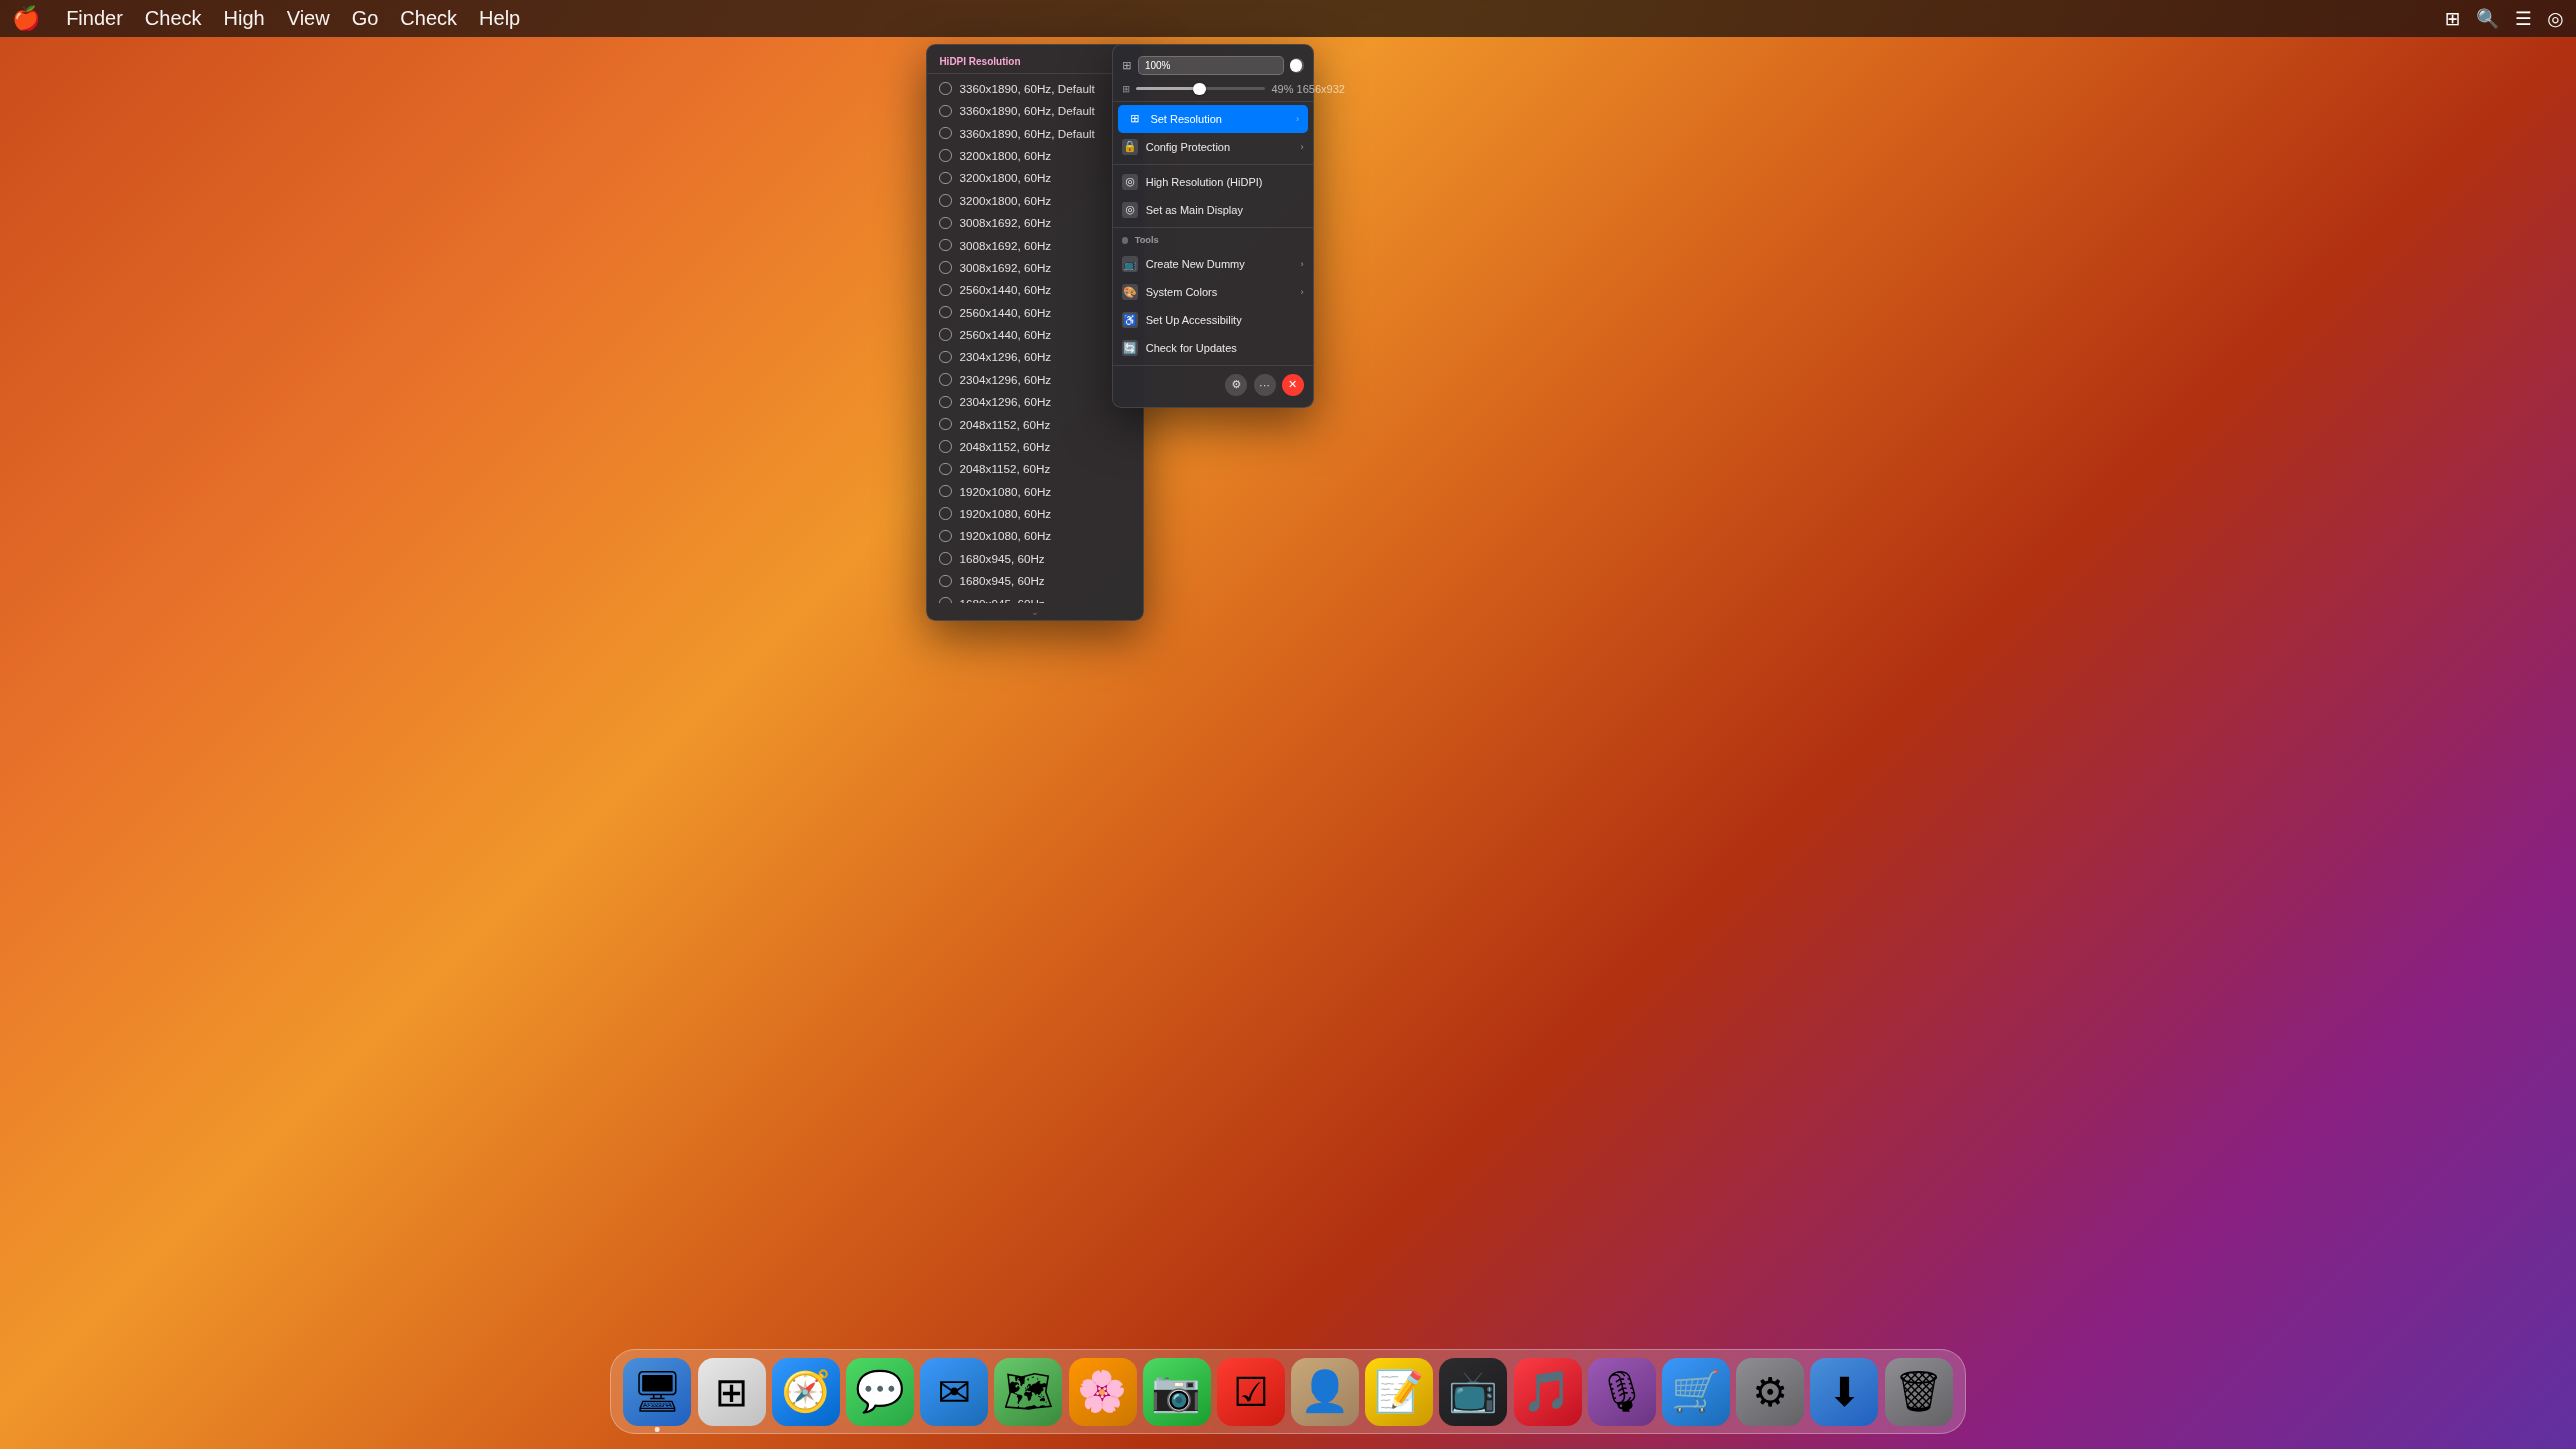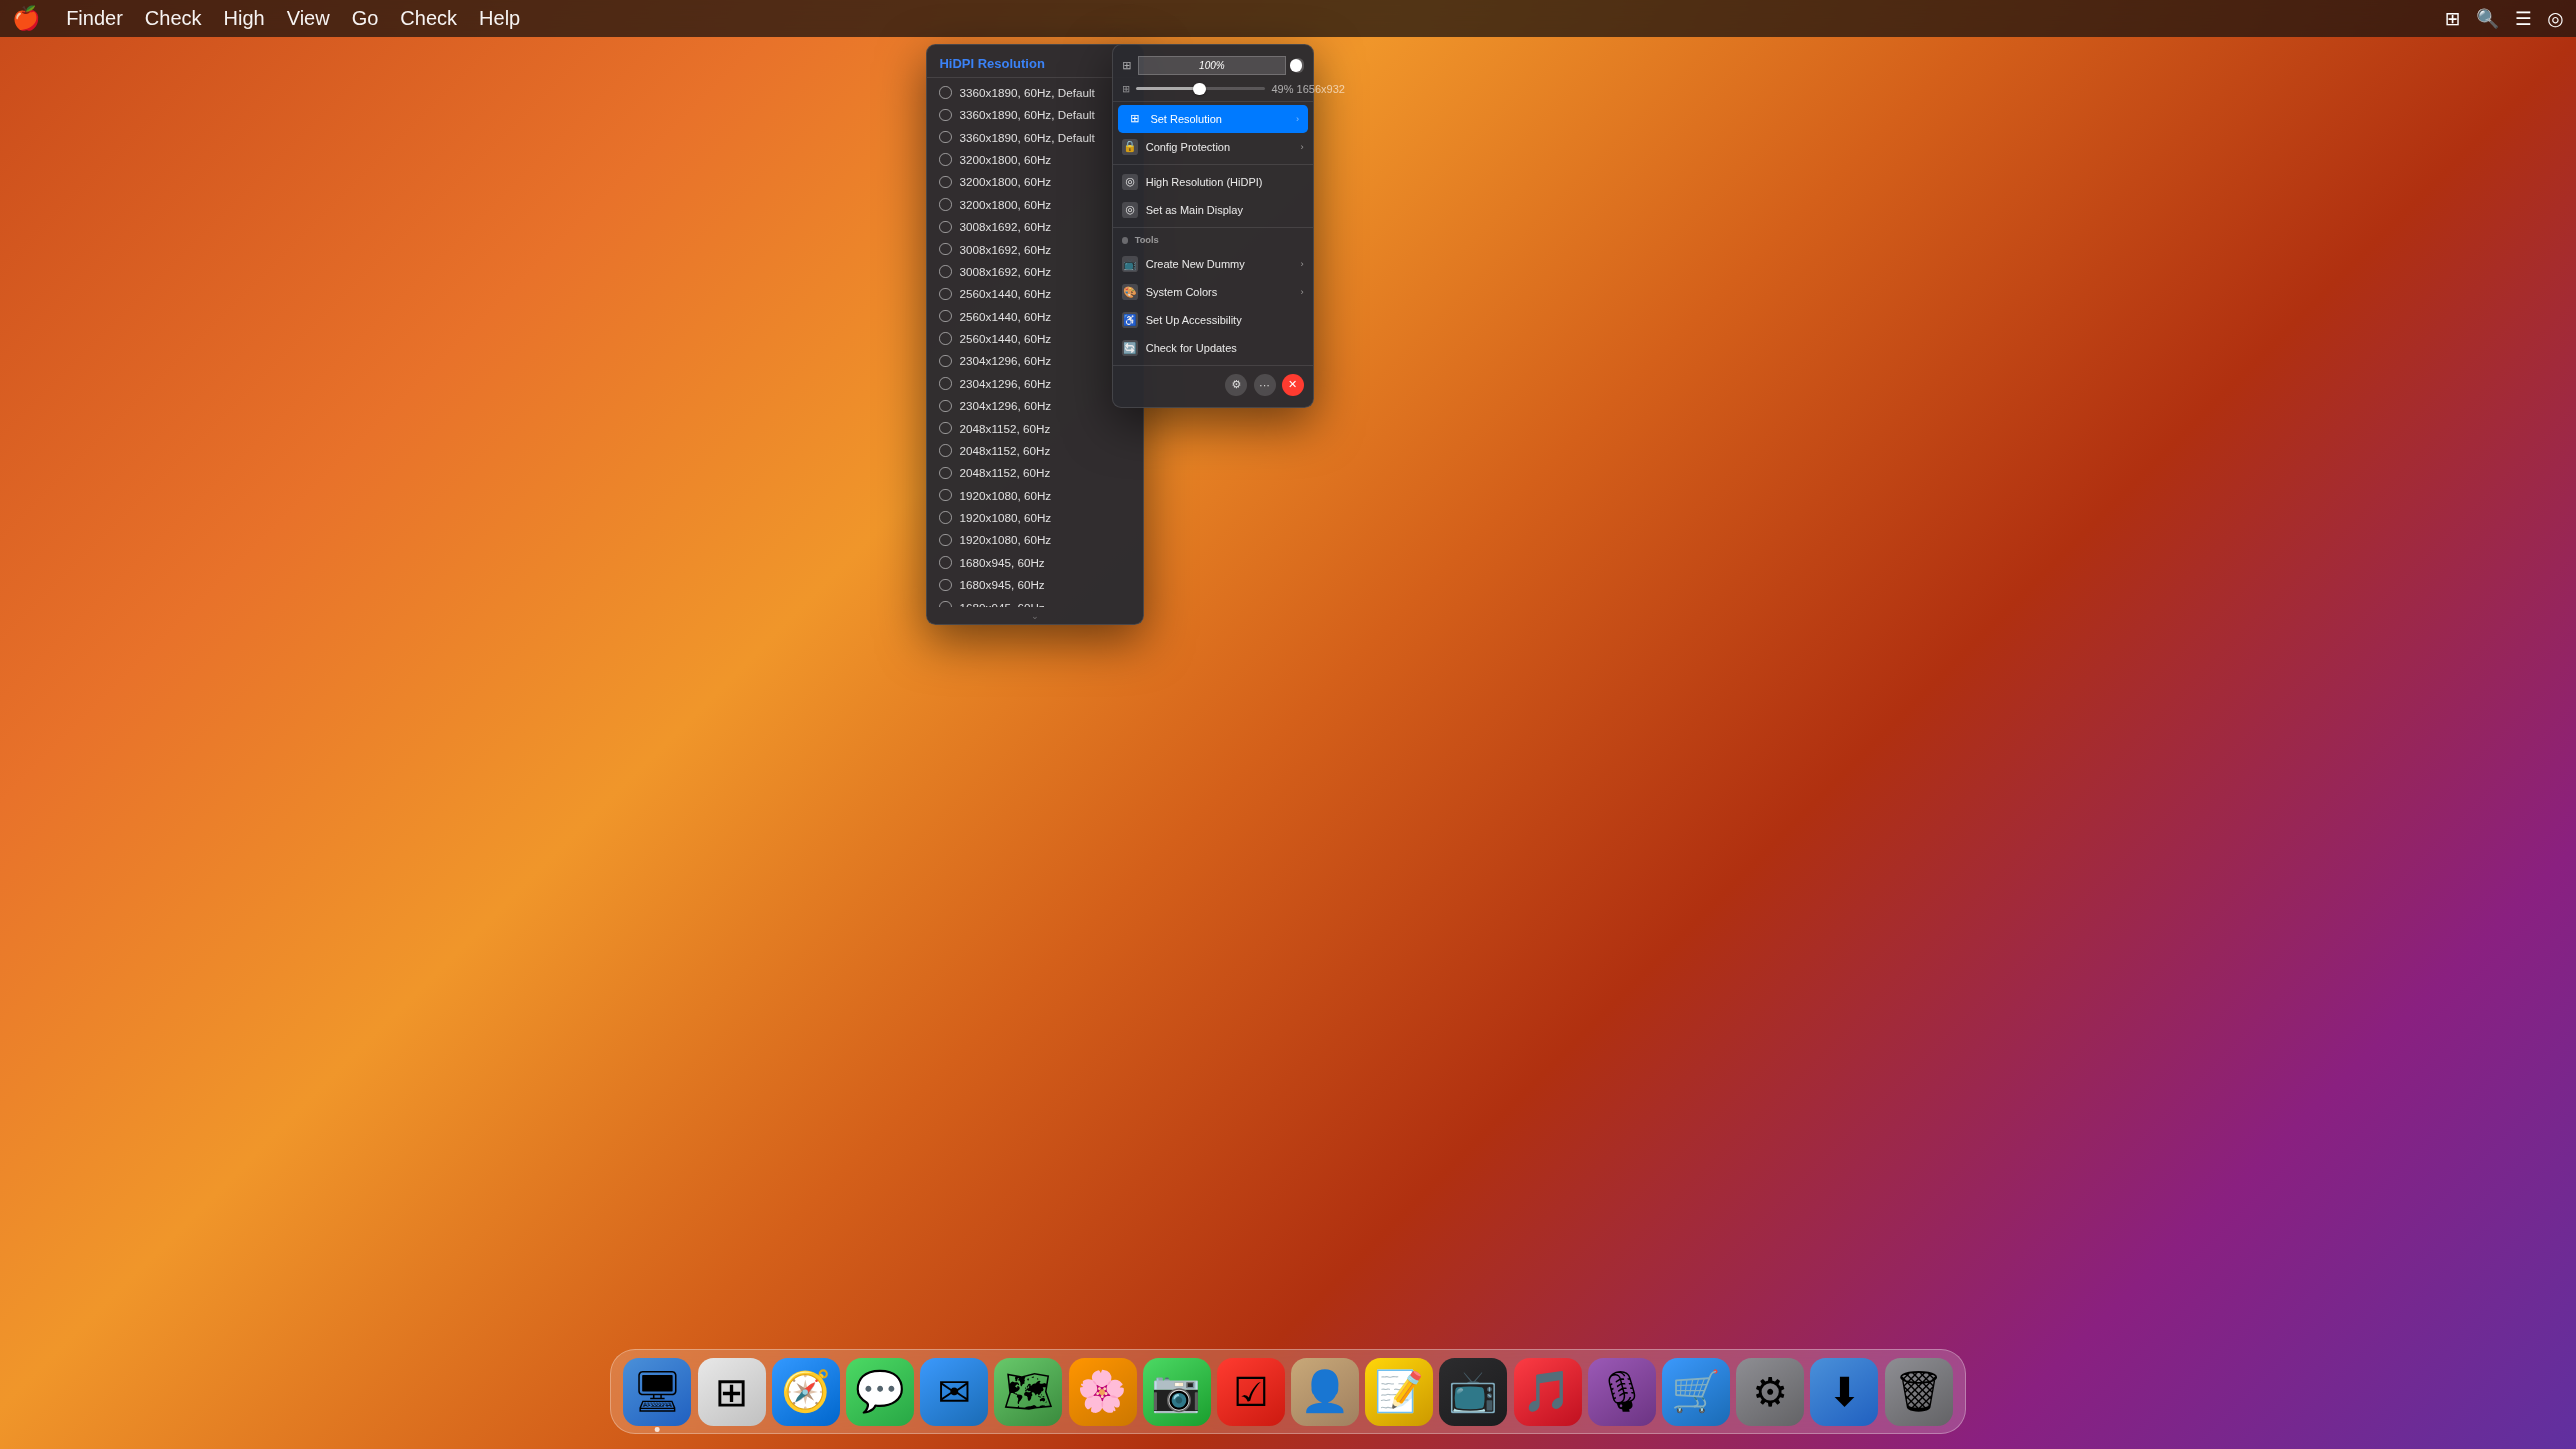--- a/index.html
+++ b/index.html
@@ -122,23 +122,23 @@
       background: rgba(42,42,48,0.97);
       border-radius: 9.3px;
       overflow: hidden;
       box-shadow: 0 15.6px 47px rgba(0,0,0,0.5);
       z-index: 200;
       border: 0.8px solid rgba(255,255,255,0.12);
     }
 
     .panel-title {
       padding: 11px 12.4px 6.2px;
-      font-size: 13px;
+      font-size: 10px;
       font-weight: 600;
-      color: #3b82f6;
+      color: #f9a8d4;
       border-bottom: 0.8px solid rgba(255,255,255,0.1);
     }
 
     .resolution-list {
       max-height: 529px;
       overflow-y: auto;
       padding: 3.1px 0;
     }
     .resolution-list::-webkit-scrollbar { width: 4.7px; }
     .resolution-list::-webkit-scrollbar-track { background: transparent; }
@@ -194,26 +194,24 @@
       gap: 6.2px;
     }
     .scale-icon {
       font-size: 11px;
       color: rgba(255,255,255,0.6);
     }
     .scale-input {
       flex: 1;
       background: rgba(255,255,255,0.15);
       border: 0.8px solid rgba(255,255,255,0.2);
-      border-radius: 0;
+      border-radius: 5px;
       color: white;
       font-size: 10px;
       padding: 3.1px 6.2px;
-      text-align: center;
-      font-style: italic;
     }
     .scale-toggle {
       width: 28px;
       height: 15.6px;
       background: rgba(255,255,255,0.2);
       border-radius: 7.8px;
       cursor: pointer;
       position: relative;
     }
     .scale-toggle::after {

